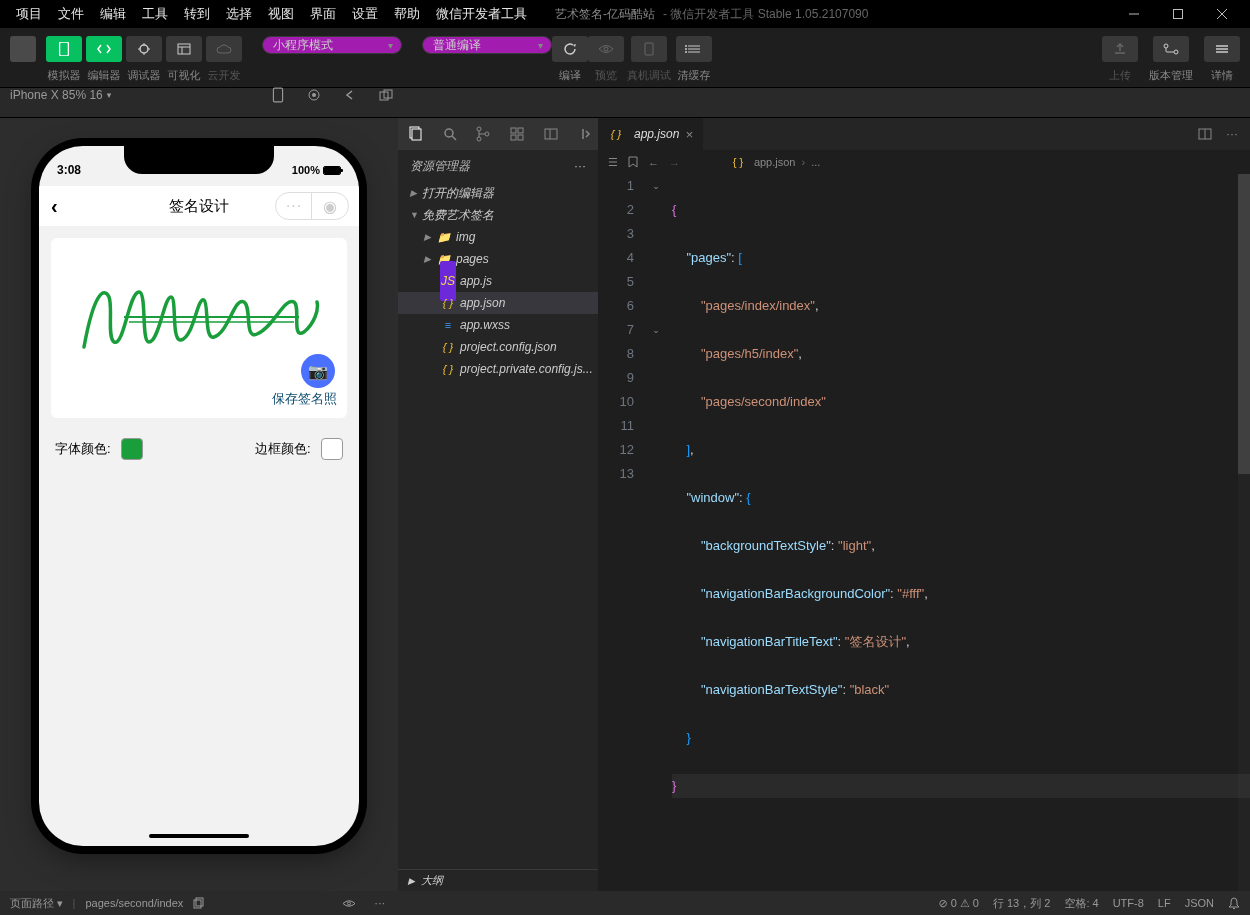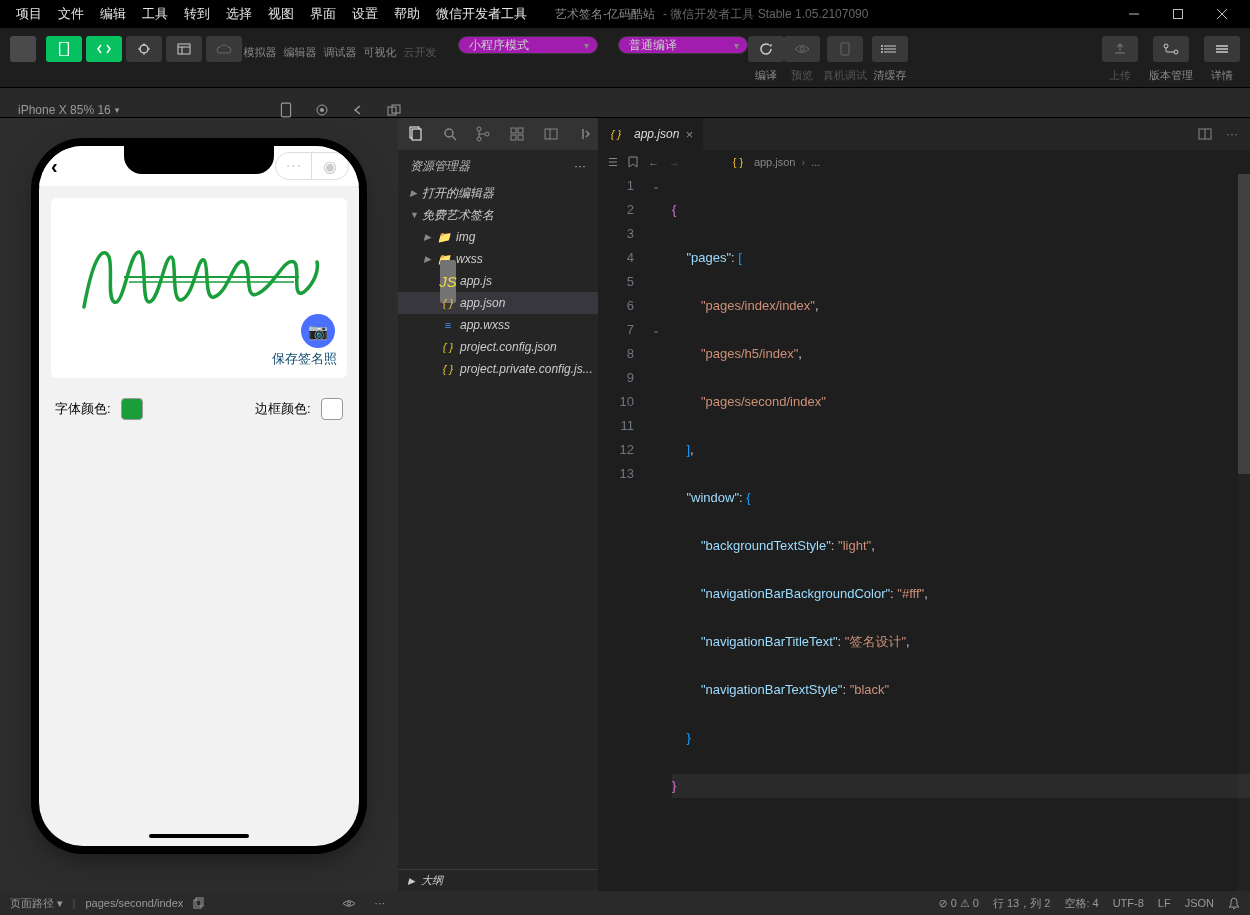--- a/index.html
+++ b/index.html
@@ -10,35 +10,35 @@
 .menu { display: flex; gap: 0; }
 .menu-item { padding: 15px 8px; color: #e5e5e5; font-size: 13px; cursor: pointer; }
 .app-title { margin-left: 20px; color: #888; font-size: 12px; }
 .app-subtitle { color: #666; margin-left: 8px; }
 .win-controls { margin-left: auto; display: flex; gap: 4px; }
 .win-btn { width: 40px; height: 28px; display: flex; align-items: center; justify-content: center; color: #bbb; cursor: pointer; }
 
 
 .toolbar { height: 60px; background: #1e1e1e; display: flex; align-items: flex-start; padding: 8px 10px 0; border-bottom: 1px solid #000; }
 .avatar { width: 26px; height: 26px; background: #4a4a4a; border-radius: 3px; margin-right: 10px; }
-.tool-group { display: flex; align-items: center; }
+.tool-group { display: flex; flex-direction: column; align-items: center; }
 .tool-btns { display: flex; gap: 4px; }
 .tool-btn { width: 36px; height: 26px; display: flex; align-items: center; justify-content: center; border-radius: 3px; cursor: pointer; color: #ccc; }
 .tool-btn.green { background: #07c160; color: #fff; }
 .tool-btn.dark { background: #393939; }
 .tool-labels { display: flex; gap: 4px; margin-top: 6px; }
 .tool-label { width: 36px; text-align: center; font-size: 11px; color: #888; }
 .combo { height: 18px; background: #a21caf; border: 1px solid #3a3a3a; border-radius: 13px; padding: 0 24px 0 10px; color: #ccc; font-size: 12px; display: flex; align-items: center; position: relative; cursor: pointer; min-width: 140px; }
 .combo::after { content: "▾"; position: absolute; right: 8px; color: #888; font-size: 10px; }
 .toolbar-right { margin-left: auto; display: flex; gap: 8px; }
 .tool-icon-btn { display: flex; flex-direction: column; align-items: center; gap: 6px; }
 .tool-icon-btn .ico-box { width: 36px; height: 26px; background: #393939; border-radius: 3px; display: flex; align-items: center; justify-content: center; color: #ccc; }
 
 
-.device-bar { height: 30px; background: #292929; display: flex; align-items: flex-end; padding: 0 18px; border-bottom: 1px solid #000; }
+.device-bar { height: 30px; background: #292929; display: flex; align-items: flex-start; padding: 0 10px; border-bottom: 1px solid #000; }
 .device-info { color: #999; font-size: 12px; display: flex; align-items: center; gap: 4px; cursor: pointer; }
 .device-icons { display: flex; gap: 22px; margin-left: 160px; }
 .dev-ico { color: #999; cursor: pointer; width: 14px; height: 14px; display: flex; align-items: center; justify-content: center; }
 
 
 .main { display: flex; height: calc(915px - 28px - 60px - 30px - 24px); }
 
 
 .sim-panel { width: 398px; background: #2d2d2d; display: flex; align-items: flex-start; justify-content: center; padding-top: 28px; position: relative; }
 .phone { width: 320px; height: 700px; background: #f2f2f2; border-radius: 44px; position: relative; overflow: hidden; box-shadow: 0 0 0 8px #000, 0 10px 30px rgba(0,0,0,0.5); }
@@ -75,21 +75,21 @@
 .side-ico.active { color: #fff; }
 .explorer { width: 200px; display: flex; flex-direction: column; }
 .explorer-head { height: 32px; display: flex; align-items: center; justify-content: space-between; padding: 0 12px; color: #bbb; font-size: 12px; }
 .tree { font-size: 12px; }
 .tree-row { height: 22px; display: flex; align-items: center; padding-left: 12px; cursor: pointer; color: #ccc; }
 .tree-row.active { background: #37373d; }
 .tree-arrow { width: 12px; color: #888; font-size: 9px; }
 .tree-ico { width: 16px; display: inline-flex; align-items: center; justify-content: center; margin-right: 4px; font-size: 11px; }
 .ico-folder { color: #4ec9b0; }
 .ico-folder-o { color: #dcb67a; }
-.ico-js { color: #f1dd3f; background: #737373; font-size: 15px; padding: 13px 1px; border-radius: 2px; }
+.ico-js { color: #f1dd3f; background: #6d28d9; font-size: 12px; padding: 13px 1px; border-radius: 2px; }
 .ico-json { color: #f1c232; }
 .ico-wxss { color: #4098ff; }
 .indent1 { padding-left: 26px; }
 .indent2 { padding-left: 42px; }
 .outline-head { height: 22px; display: flex; align-items: center; gap: 6px; padding-left: 10px; color: #ccc; border-top: 1px solid #3a3a3a; font-size: 11px; cursor: pointer; }
 
 
 .editor { flex: 1; display: flex; flex-direction: column; background: #1e1e1e; position: relative; }
 .tabs { height: 32px; display: flex; background: #252526; }
 .tab { display: flex; align-items: center; gap: 6px; padding: 0 10px; background: #1e1e1e; border-right: 1px solid #252526; color: #ddd; font-size: 12px; font-style: italic; cursor: pointer; }
@@ -308,20 +308,29 @@
         </svg>
       </div>
   </div>
 </div>
 
 <div class="main">
 
   <div class="sim-panel">
     <div class="phone">
       <div class="notch"></div>
+      <div class="status-bar">
+        <span>3:08</span>
+        <div class="batt">
+          <span style="font-size:11px">100%</span>
+          <div class="batt-body">
+              <div class="batt-fill"></div>
+            </div>
+        </div>
+      </div>
       <div class="nav-bar">
         <span class="nav-back">‹</span>
         <span class="nav-title">签名设计</span>
         <div class="capsule">
           <div class="capsule-btn">···</div>
           <div class="capsule-btn">◉</div>
         </div>
       </div>
       <div class="phone-content">
         <div class="sig-card">
@@ -406,21 +415,21 @@
             <span>免费艺术签名</span>
           </div>
         <div class="tree-row indent1">
             <span class="tree-arrow">▶</span>
             <span class="tree-ico ico-folder">📁</span>
             <span>img</span>
           </div>
         <div class="tree-row indent1">
             <span class="tree-arrow">▶</span>
             <span class="tree-ico ico-folder-o">📁</span>
-            <span>wxss</span>
+            <span>pages</span>
           </div>
         <div class="tree-row indent2">
             <span class="tree-ico ico-js">JS</span>
             <span>app.js</span>
           </div>
         <div class="tree-row indent2 active">
             <span class="tree-ico ico-json">{ }</span>
             <span>app.json</span>
           </div>
         <div class="tree-row indent2">

